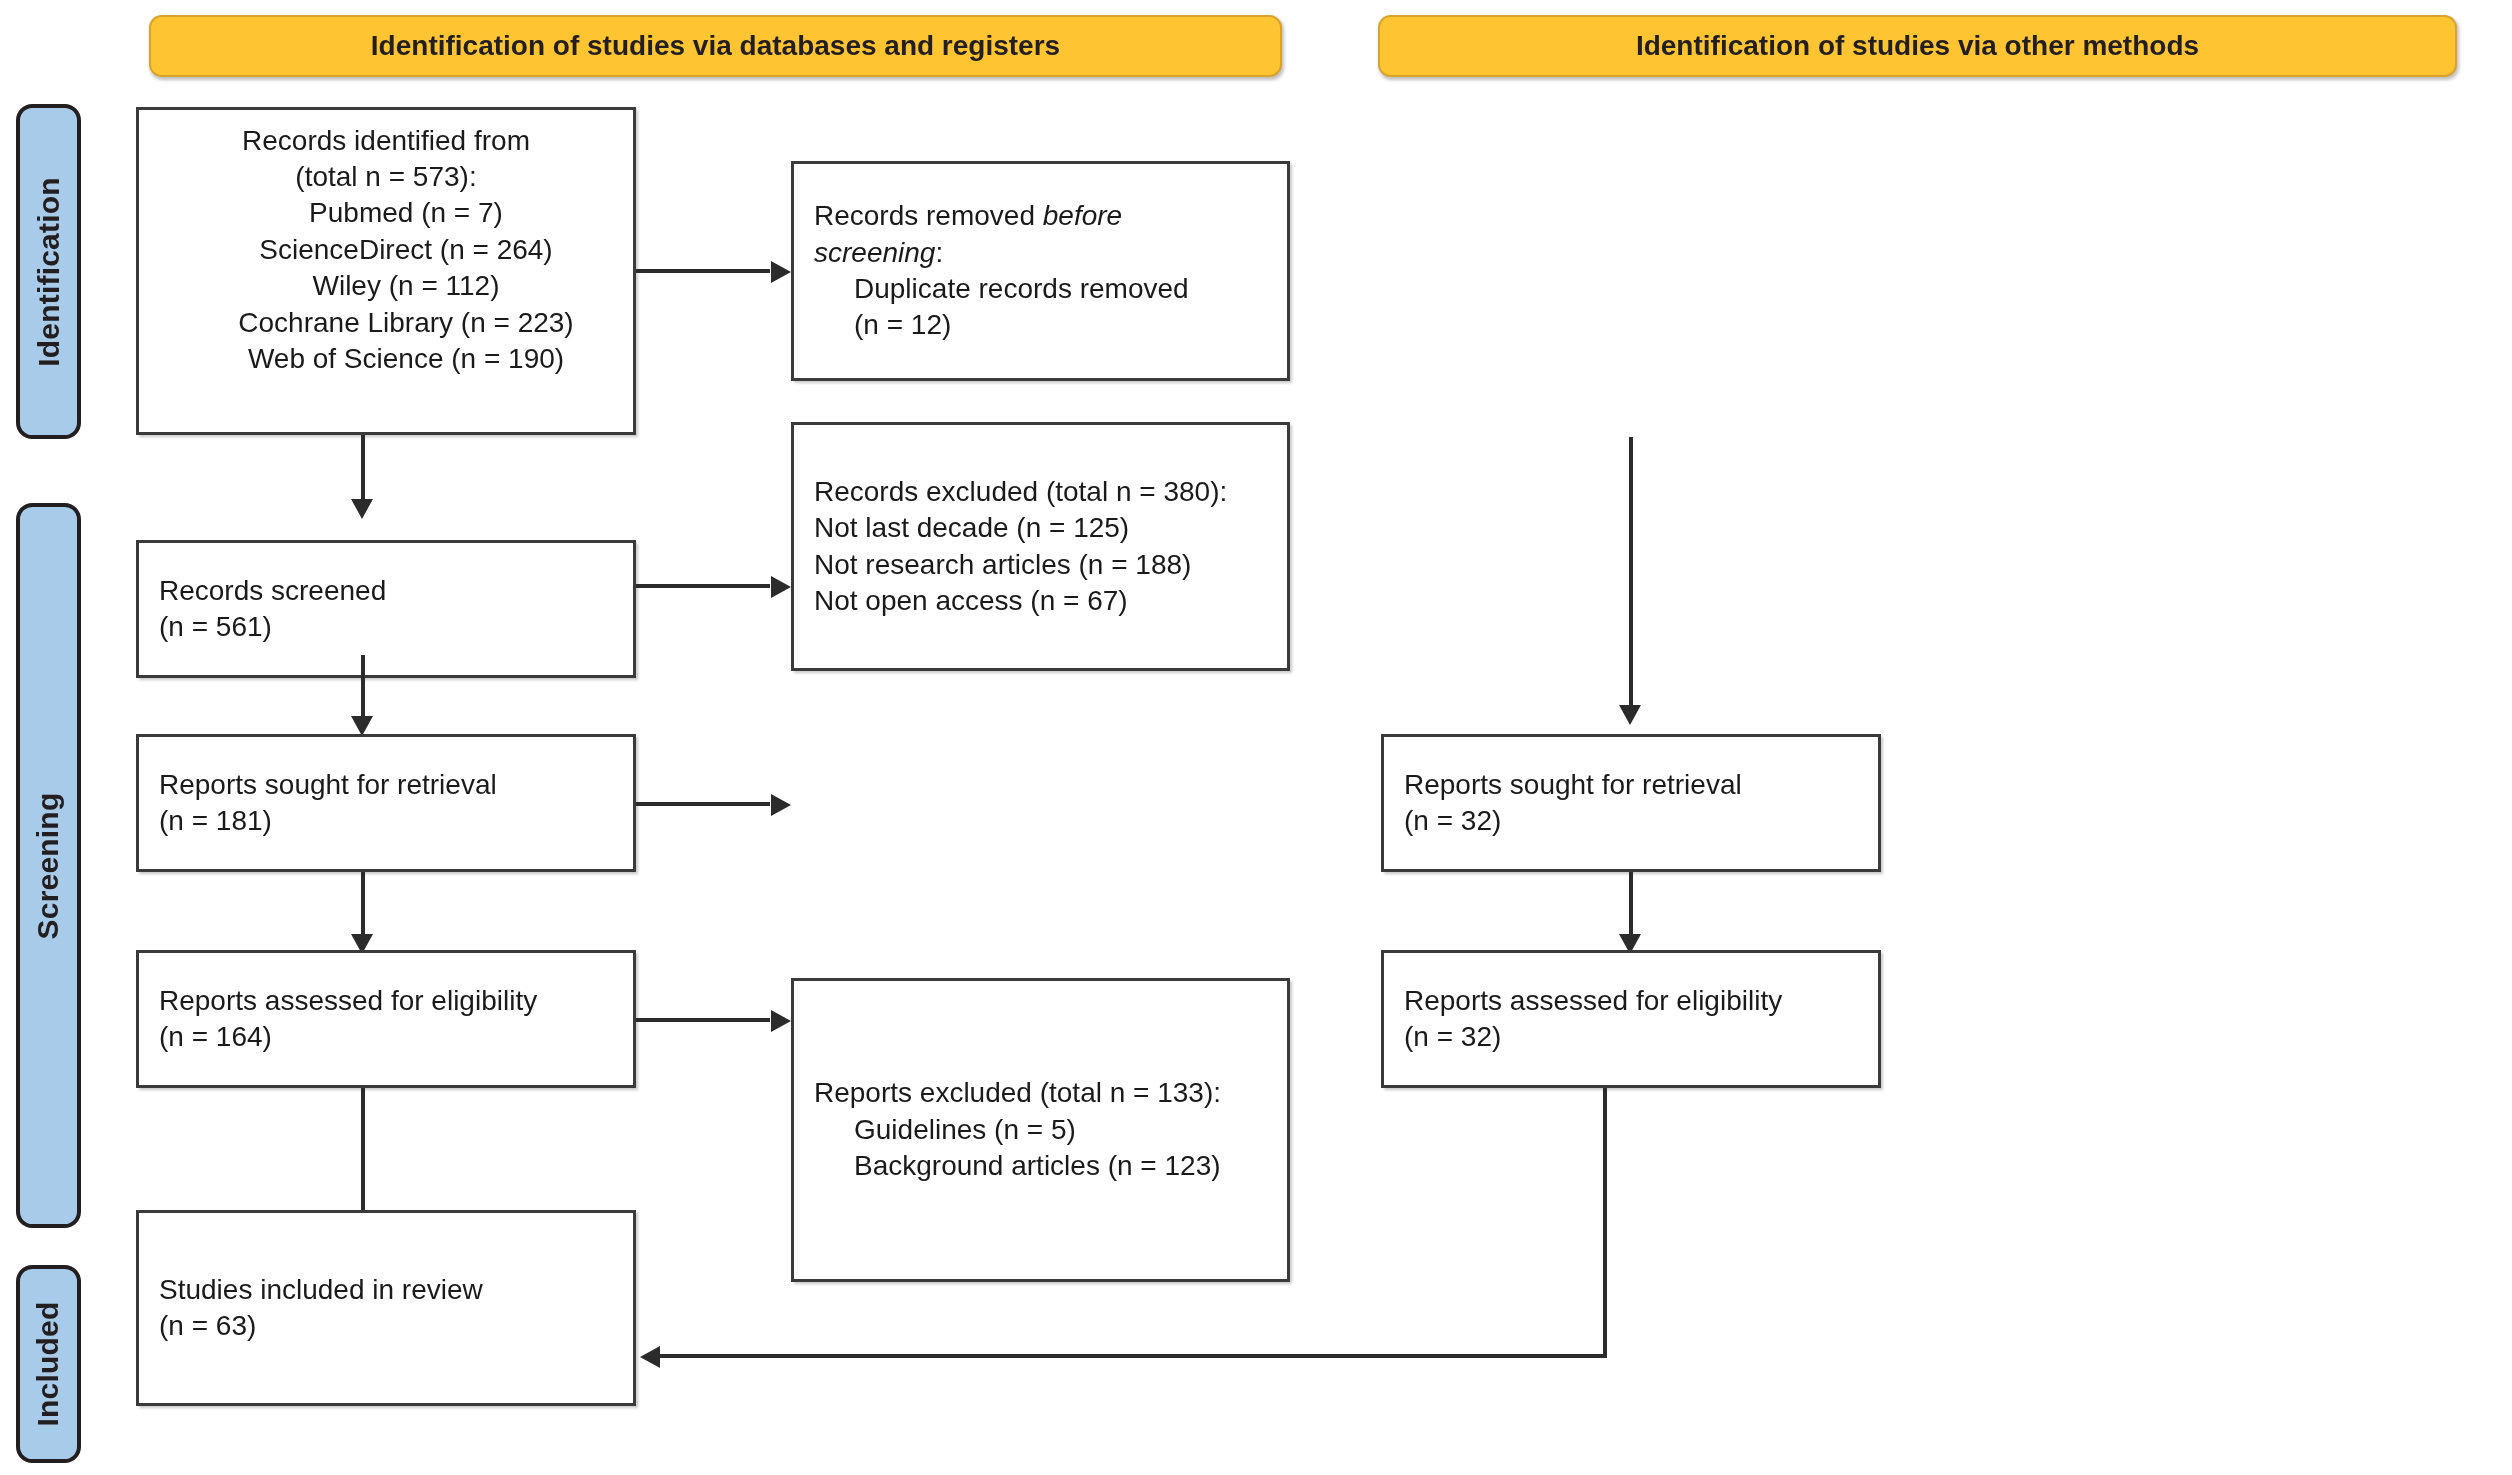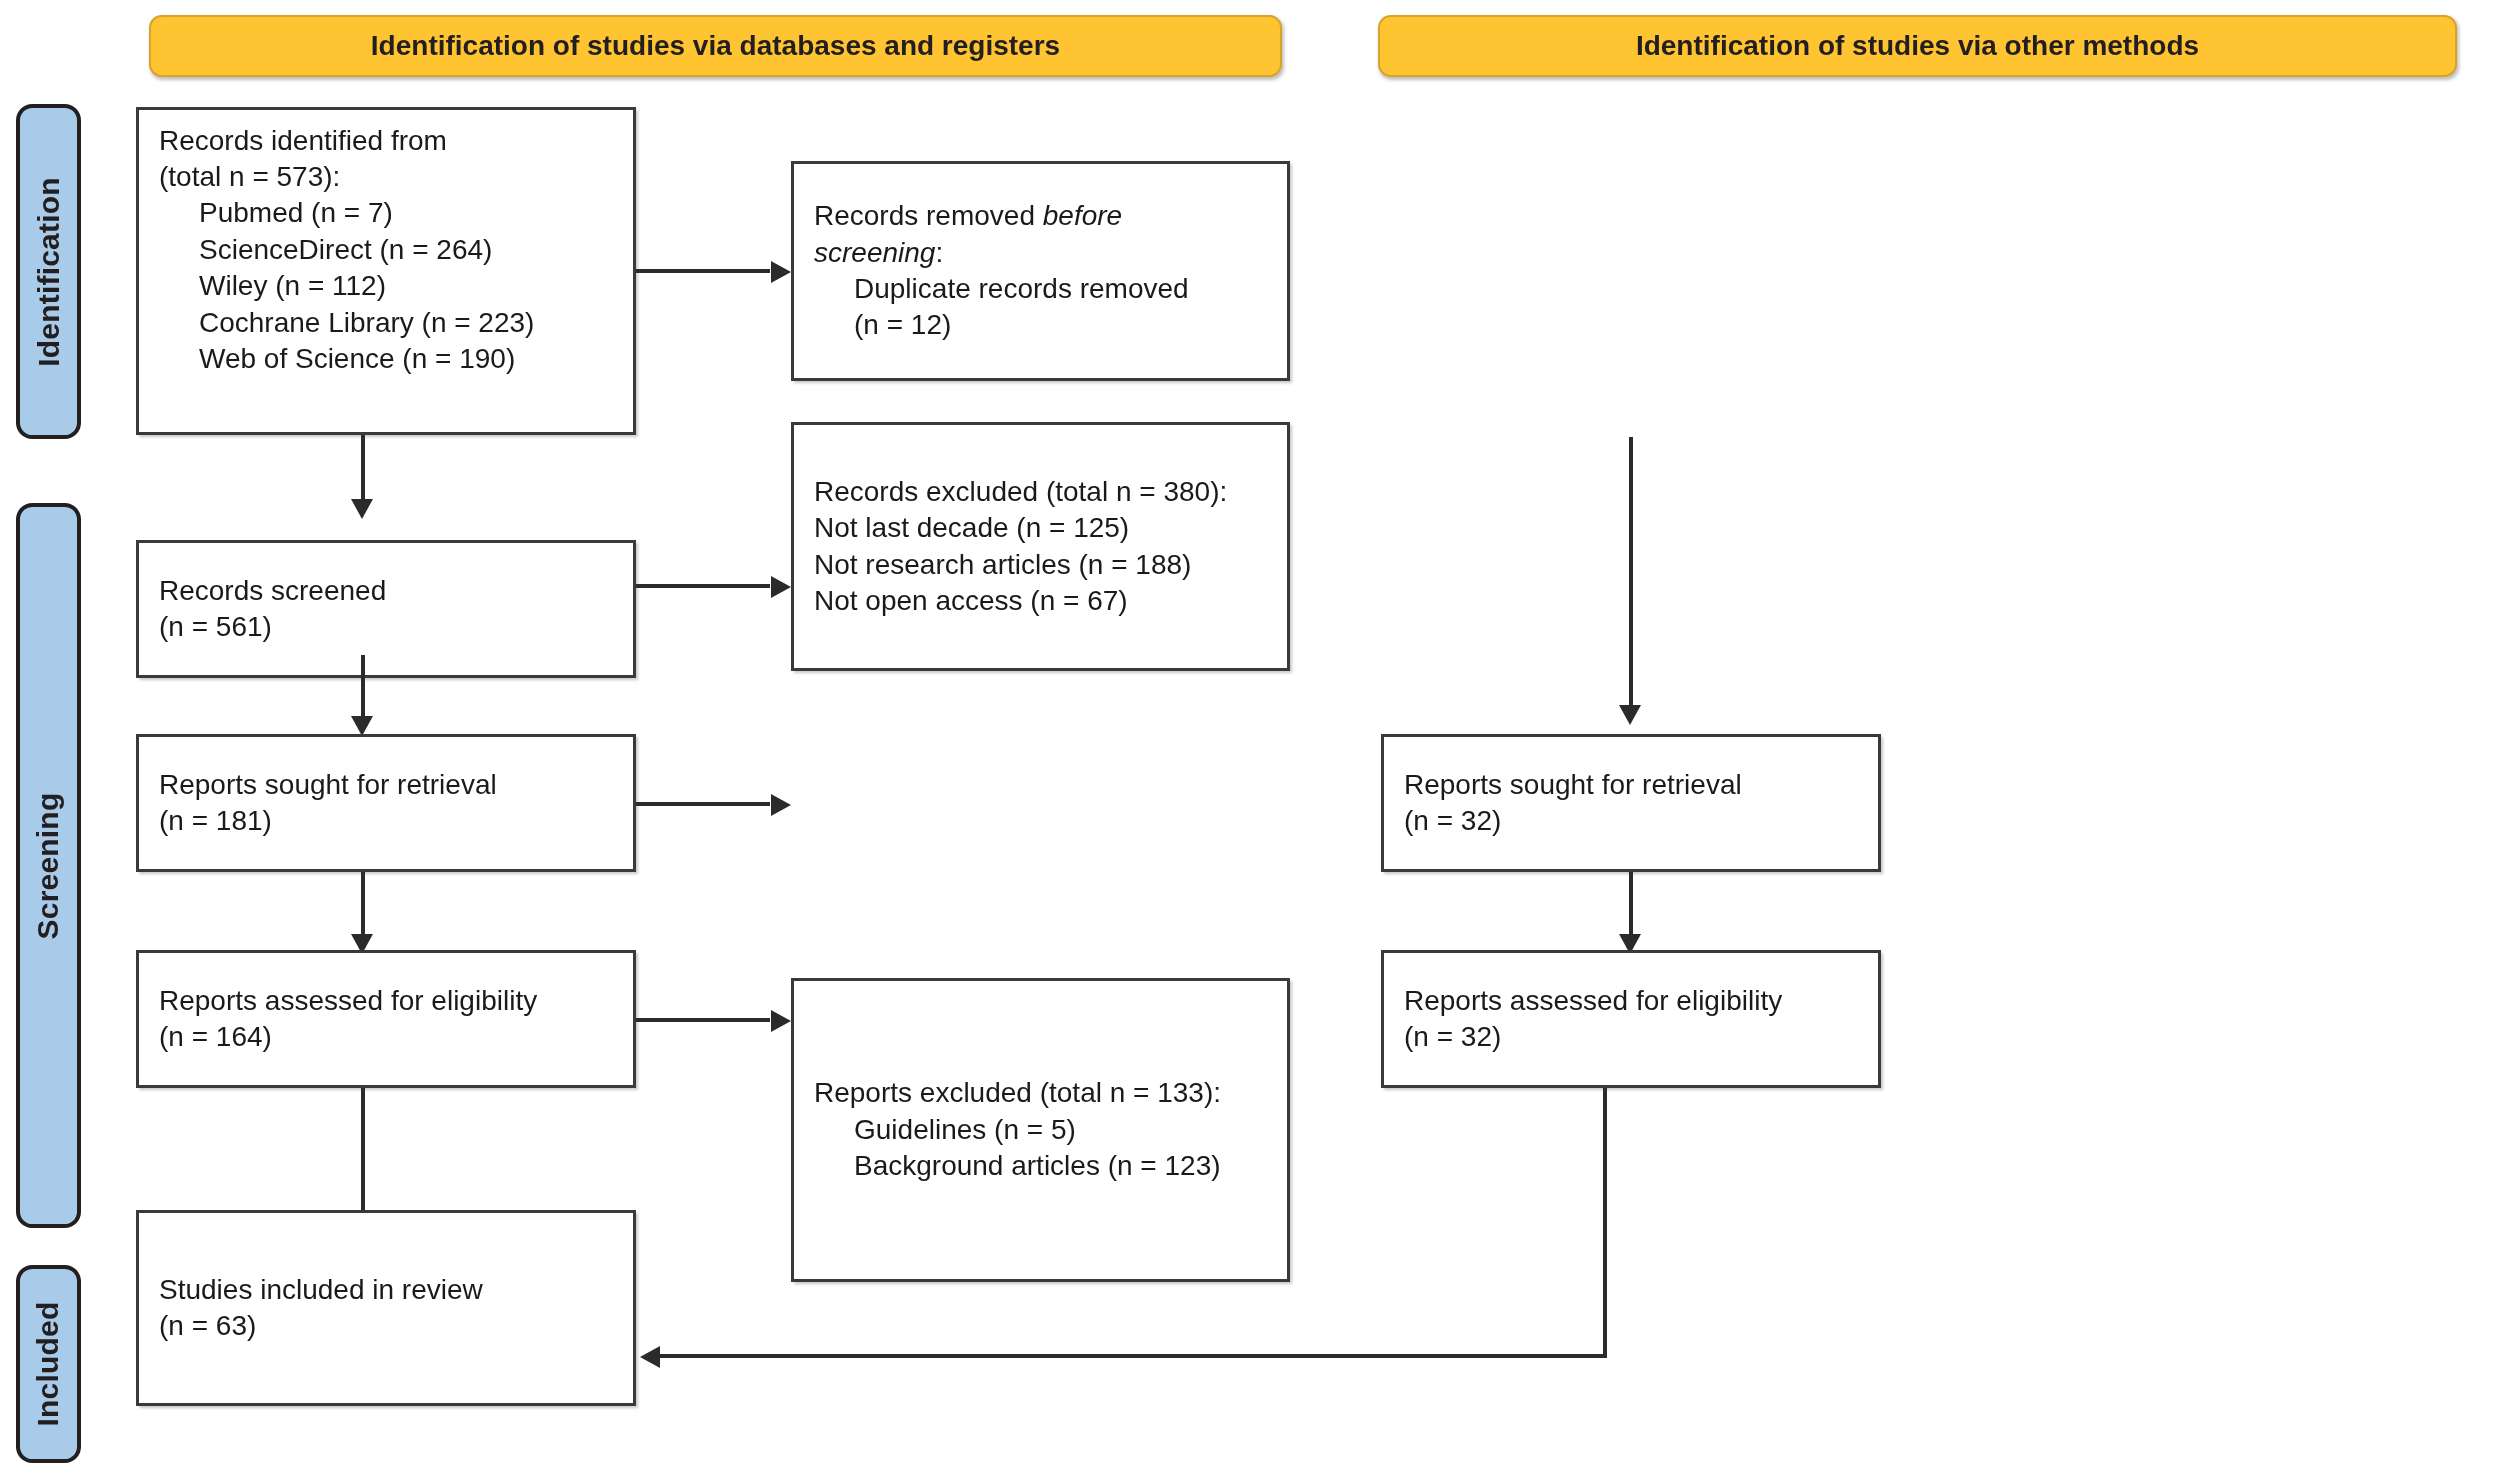--- a/index.html
+++ b/index.html
@@ -71,21 +71,21 @@
     justify-content: center;
     box-shadow: 2.7px 2.7px 2.7px rgba(0,0,0,0.22);
   }
   .flow-box .box-text {
     font-size: 28px;
     line-height: 1.30;
     color: #1a1a1a;
     white-space: pre-wrap;
     font-family: "Liberation Sans", sans-serif;
   }
-  .flow-box.top-align { justify-content: flex-start; }
+  .flow-box.top-align { justify-content: flex-start; text-align: center; }
   .flow-box .box-text em { font-style: italic; }
 
   
   .conn {
     position: absolute;
     background: #2b2b2b;
   }
   .conn.h { height: 3.6px; }
   .conn.v { width: 3.6px; }
 

